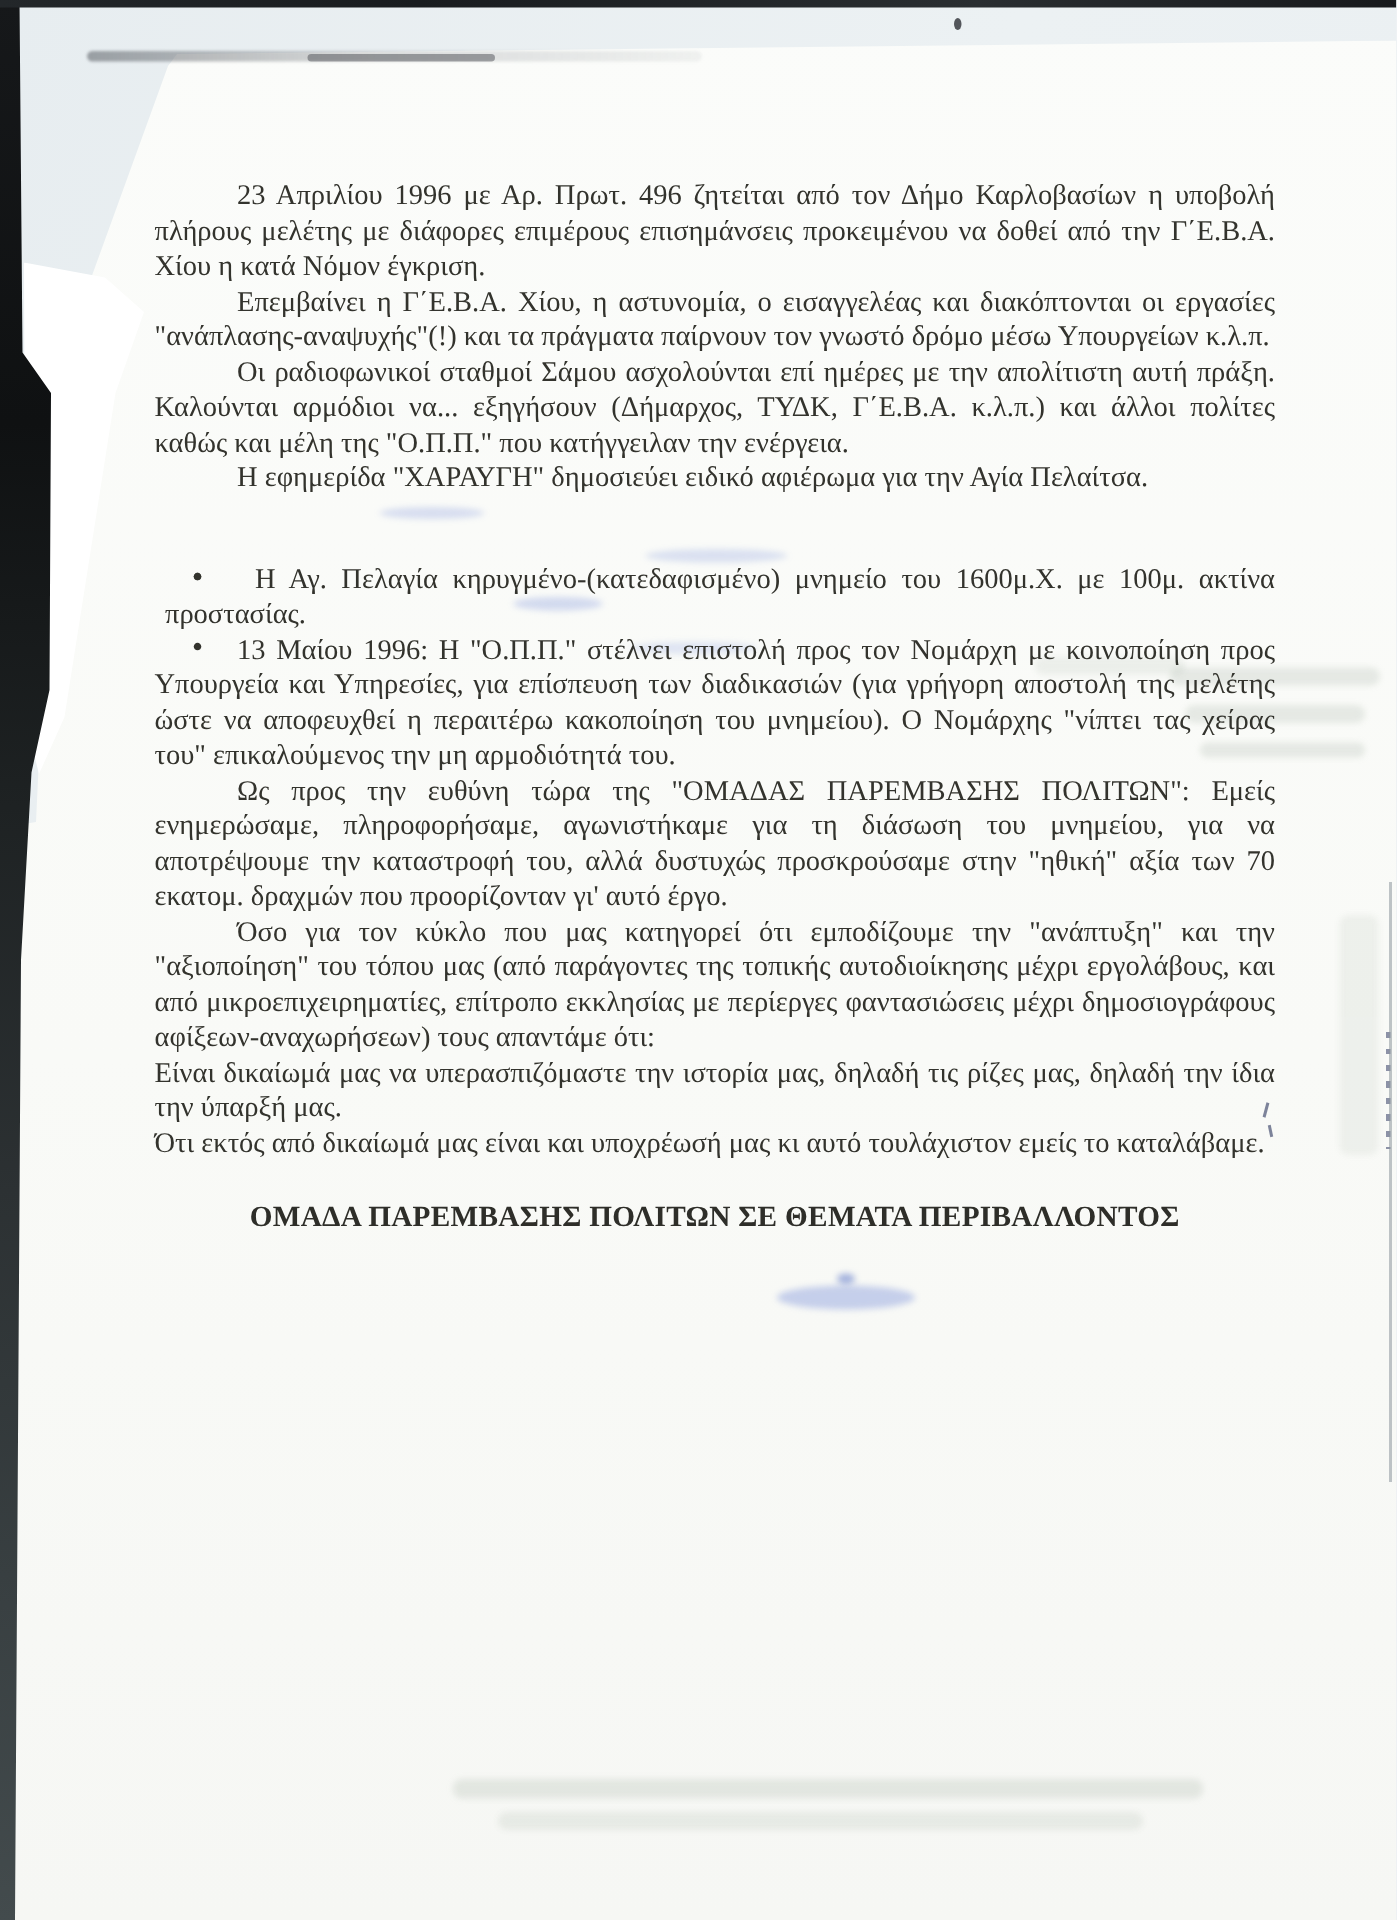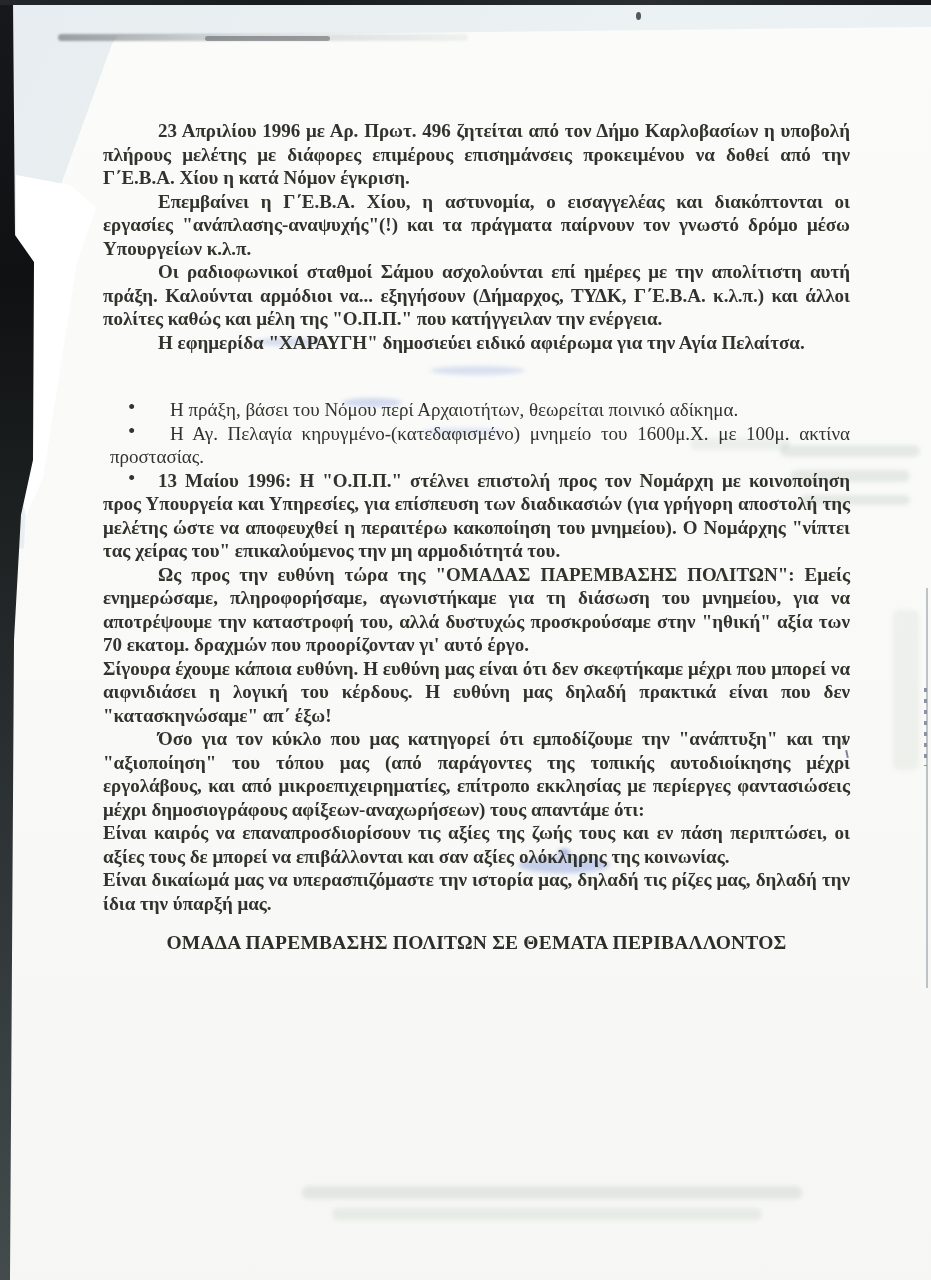--- a/index.html
+++ b/index.html
@@ -29,28 +29,28 @@
   .ghost{position:absolute;background:rgba(128,148,132,.17);filter:blur(2px);border-radius:6px;}
   
   .smudge{position:absolute;border-radius:50%;filter:blur(2px);}
   .penmark{position:absolute;background:rgba(42,52,92,.6);}
   .dotted-col{position:absolute;width:3px;
          background:repeating-linear-gradient(180deg,rgba(50,60,100,.55) 0 4px,transparent 4px 11px);}
   .shadow-line{position:absolute;width:2px;background:rgba(140,150,156,.55);}
   
   .content{position:absolute;left:103px;top:119px;width:747px;color:#33332d;
            font-size:19px;line-height:23.5px;text-align:justify;}
-  .content p{margin:0;font-weight:bold;}
+  .content p{margin:0;}
   .indent{text-indent:55px;}
   .u{text-decoration:underline;text-underline-offset:3px;}
   .bullets{margin-top:44px;}
   .bullet{position:relative;padding-left:7px;text-indent:60px;}
   .bullet .dot{position:absolute;left:25px;top:-2px;text-indent:0;font-size:21px;}
   .sect{margin-top:36px;}
-  .footer-title{margin-top:16px;text-align:center;font-weight:700;font-size:19.5px;
+  .footer-title{margin-top:26px;text-align:center;font-weight:700;font-size:19.5px;
                 letter-spacing:.2px;color:#2e2e29;}
 </style>
 </head>
 <body>
 
 <div class="scan">
 
   <div class="paper"></div>
 
   <div class="ghost" style="left:780px;top:445px;width:140px;height:12px;"></div>
@@ -74,31 +74,30 @@
   <div class="shadow-line" style="left:926px;top:588px;height:400px;"></div>
   <div class="speck" style="left:636px;top:12px;width:5px;height:8px;"></div>
 
   <div class="content">
     <p class="indent">23 Απριλίου 1996 με Αρ. Πρωτ. 496 ζητείται από τον Δήμο Καρλοβασίων η υποβολή πλήρους μελέτης με διάφορες επιμέρους επισημάνσεις προκειμένου να δοθεί από την Γ΄Ε.Β.Α. Χίου η κατά Νόμον έγκριση.</p>
     <p class="indent">Επεμβαίνει η Γ΄Ε.Β.Α. Χίου, η αστυνομία, ο εισαγγελέας και διακόπτονται οι εργασίες "ανάπλασης-αναψυχής"(!) και τα πράγματα παίρνουν τον γνωστό δρόμο μέσω Υπουργείων κ.λ.π.</p>
     <p class="indent">Οι ραδιοφωνικοί σταθμοί Σάμου ασχολούνται επί ημέρες με την απολίτιστη αυτή πράξη. Καλούνται αρμόδιοι να... εξηγήσουν (Δήμαρχος, ΤΥΔΚ, Γ΄Ε.Β.Α. κ.λ.π.) και άλλοι πολίτες καθώς και μέλη της "Ο.Π.Π." που κατήγγειλαν την ενέργεια.</p>
     <p class="indent">Η εφημερίδα "ΧΑΡΑΥΓΗ" δημοσιεύει ειδικό αφιέρωμα για την Αγία Πελαίτσα.</p>
 
     <div class="bullets">
-      <div class="bullet"><span class="dot">•</span><span>Η πράξη, βάσει του Νόμου περί Αρχαιοτήτων, θεωρείται ποινικό αδίκημα.</span></div>
+      <div class="bullet"><span class="dot">•</span></div>
       <div class="bullet"><span class="dot">•</span><span>Η Αγ. Πελαγία κηρυγμένο-(κατεδαφισμένο) μνημείο του 1600μ.Χ. με 100μ. ακτίνα προστασίας.</span></div>
       <div class="bullet"><span class="dot">•</span></div>
     </div>
 
     <p class="indent sect">13 Μαίου 1996: Η "Ο.Π.Π." στέλνει επιστολή προς τον Νομάρχη με κοινοποίηση προς Υπουργεία και Υπηρεσίες, για επίσπευση των διαδικασιών (για γρήγορη αποστολή της μελέτης ώστε να αποφευχθεί η περαιτέρω κακοποίηση του μνημείου). Ο Νομάρχης "νίπτει τας χείρας του" επικαλούμενος την μη αρμοδιότητά του.</p>
     <p class="indent">Ως προς την ευθύνη τώρα της "ΟΜΑΔΑΣ ΠΑΡΕΜΒΑΣΗΣ ΠΟΛΙΤΩΝ": Εμείς ενημερώσαμε, πληροφορήσαμε, αγωνιστήκαμε για τη διάσωση του μνημείου, για να αποτρέψουμε την καταστροφή του, αλλά δυστυχώς προσκρούσαμε στην "ηθική" αξία των 70 εκατομ. δραχμών που προορίζονταν γι' αυτό έργο.</p>
-    <p>Σίγουρα έχουμε κάποια ευθύνη. Η ευθύνη μας είναι ότι δεν σκεφτήκαμε μέχρι που μπορεί να αιφνιδιάσει η λογική του κέρδους. Η ευθύνη μας δηλαδή πρακτικά είναι που δεν "κατασκηνώσαμε" απ΄ έξω!</p>
     <p class="indent">Όσο για τον κύκλο που μας κατηγορεί ότι εμποδίζουμε την "ανάπτυξη" και την "αξιοποίηση" του τόπου μας (από παράγοντες της τοπικής αυτοδιοίκησης μέχρι εργολάβους, και από μικροεπιχειρηματίες, επίτροπο εκκλησίας με περίεργες φαντασιώσεις μέχρι δημοσιογράφους αφίξεων-αναχωρήσεων) τους απαντάμε ότι:</p>
-    <p>Είναι καιρός να επαναπροσδιορίσουν τις αξίες της ζωής τους και εν πάση περιπτώσει, οι αξίες τους δε μπορεί να επιβάλλονται και σαν αξίες ολόκληρης της κοινωνίας.</p>
     <p>Είναι δικαίωμά μας να υπερασπιζόμαστε την ιστορία μας, δηλαδή τις ρίζες μας, δηλαδή την ίδια την ύπαρξή μας.</p>
+    <p>Ότι εκτός από δικαίωμά μας είναι και υποχρέωσή μας κι αυτό τουλάχιστον εμείς το καταλάβαμε.</p>
 
     <div class="footer-title">ΟΜΑΔΑ ΠΑΡΕΜΒΑΣΗΣ ΠΟΛΙΤΩΝ ΣΕ ΘΕΜΑΤΑ ΠΕΡΙΒΑΛΛΟΝΤΟΣ</div>
   </div>
 
   <div class="edge-highlight"></div>
   <div class="left-strip"></div>
   <div class="top-bar"></div>
   <div class="top-smudge"></div>
   <div class="top-smudge2"></div>
 

